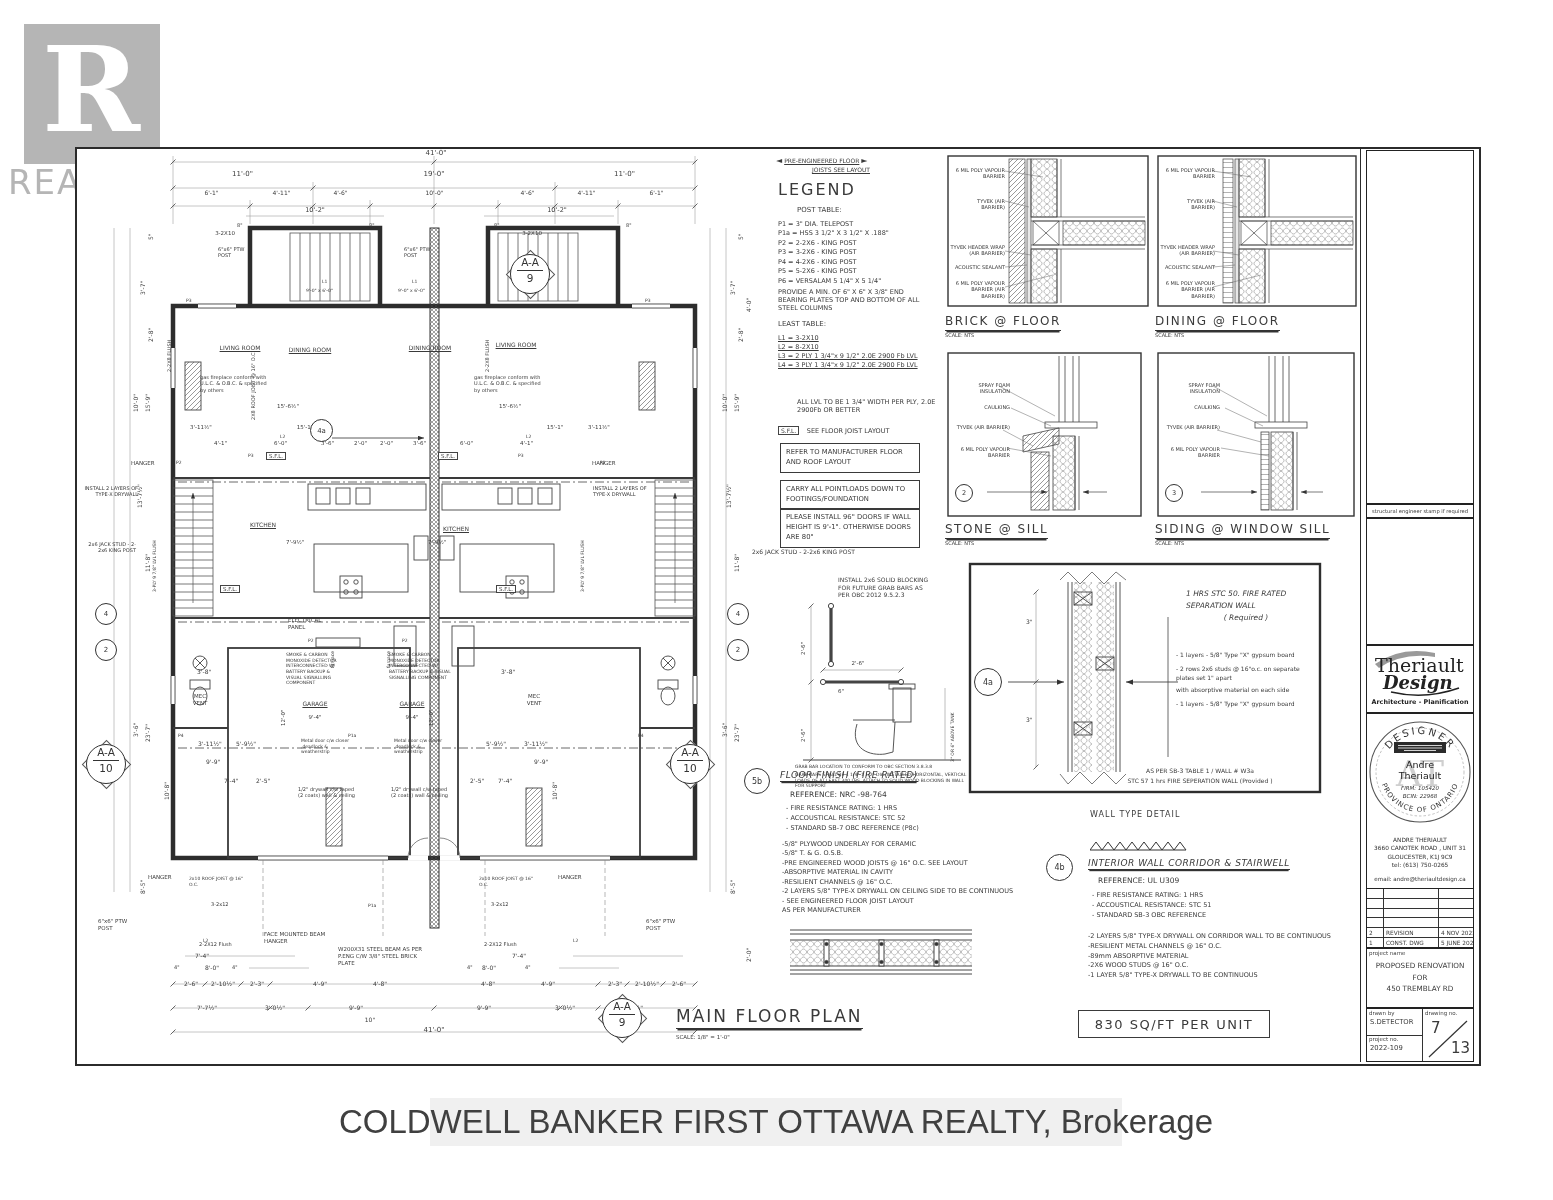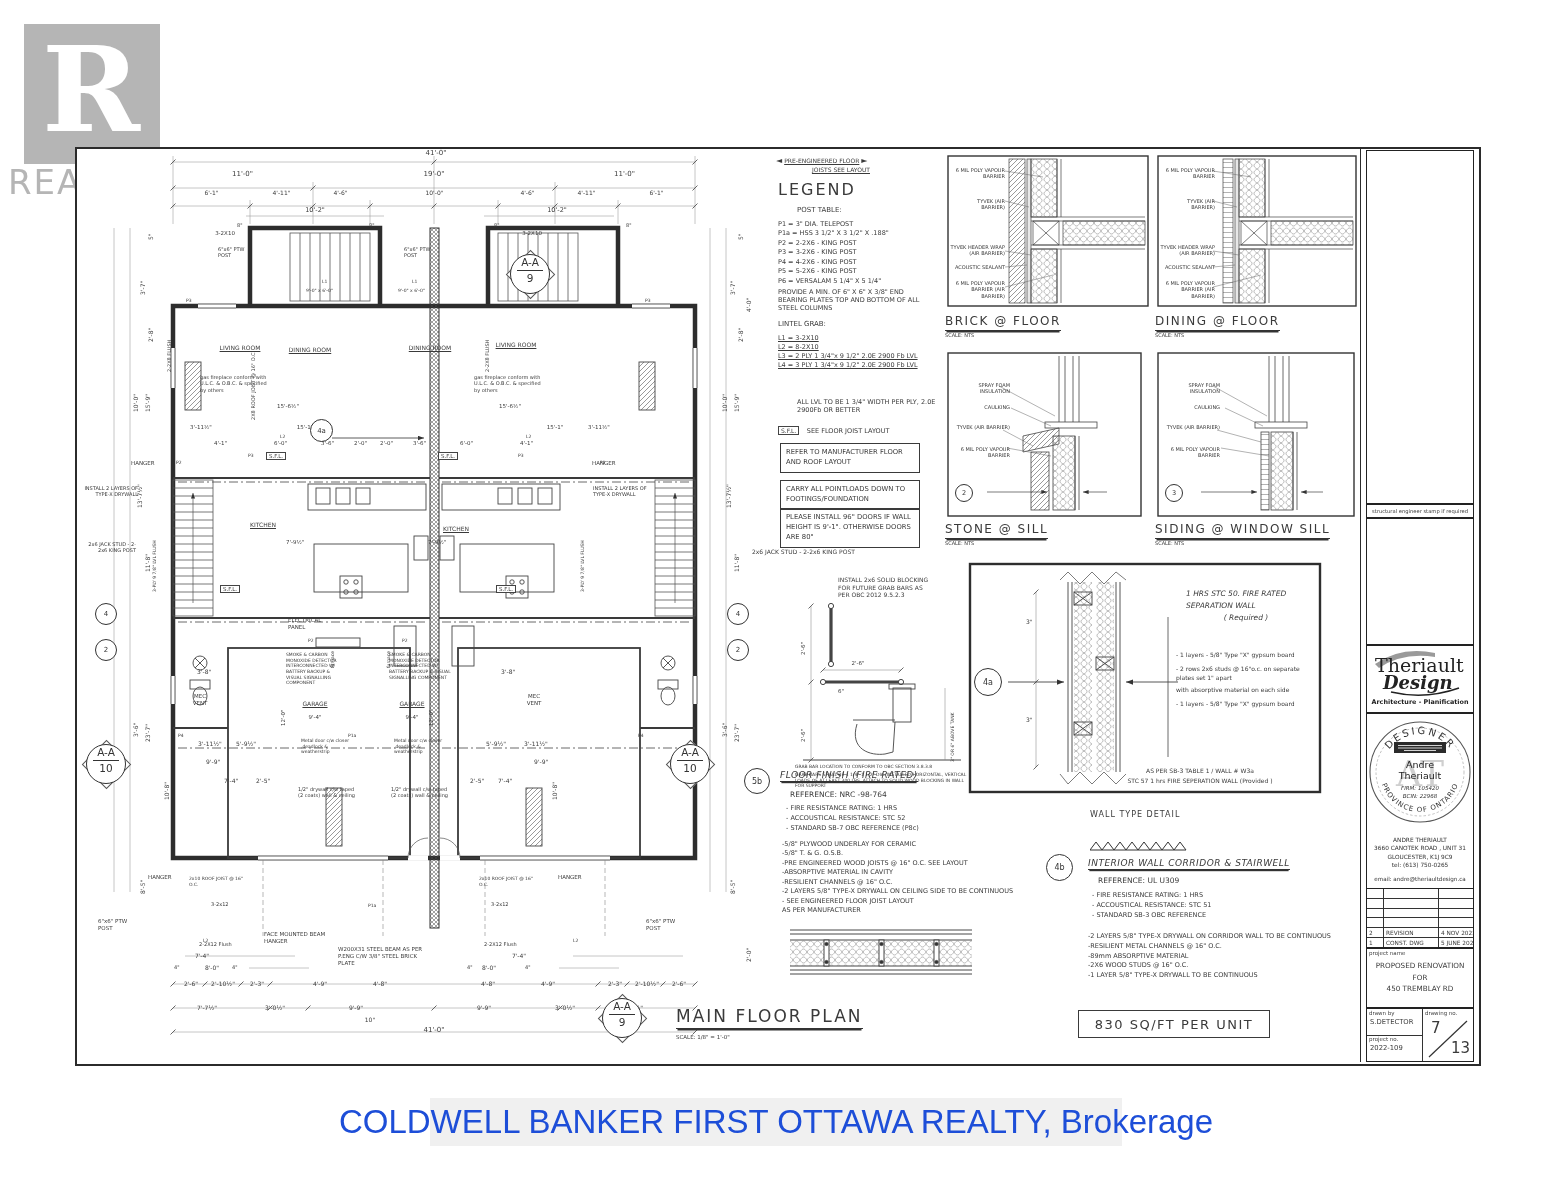--- a/index.html
+++ b/index.html
@@ -413,21 +413,21 @@
   <div class="lb t6" style="left:778px;top:220px;line-height:1.45;">
     <div>P1 = 3" DIA. TELEPOST</div>
     <div>P1a = HSS 3 1/2" X 3 1/2" X .188"</div>
     <div>P2 = 2-2X6 - KING POST</div>
     <div>P3 = 3-2X6 - KING POST</div>
     <div>P4 = 4-2X6 - KING POST</div>
     <div>P5 = 5-2X6 - KING POST</div>
     <div>P6 = VERSALAM 5 1/4" X 5 1/4"</div>
   </div>
   <div class="lb t6 w" style="left:778px;top:288px;width:150px;">PROVIDE A MIN. OF 6" X 6" X 3/8" END BEARING PLATES TOP AND BOTTOM OF ALL STEEL COLUMNS</div>
-  <div class="lb t65" style="left:778px;top:320px;">LINTEL GRAB:</div>
+  <div class="lb t65" style="left:778px;top:320px;">LEAST TABLE:</div>
   <div class="lb t6 w" style="left:778px;top:334px;width:152px;line-height:1.4;text-decoration:underline;">
     <div>L1 = 3-2X10</div>
     <div>L2 = 8-2X10</div>
     <div>L3 = 2 PLY 1 3/4"x 9 1/2" 2.0E 2900 Fb LVL</div>
     <div>L4 = 3 PLY 1 3/4"x 9 1/2" 2.0E 2900 Fb LVL</div>
   </div>
   <div class="lb t6 w" style="left:797px;top:398px;width:152px;">ALL LVL TO BE 1 3/4" WIDTH PER PLY, 2.0E 2900Fb OR BETTER</div>
   <div class="lb" style="left:778px;top:426px;">
     <span class="sfl" style="font-size:6px;border-width:1.2px;">S.F.L.</span>
     <span class="t6" style="margin-left:5px;">SEE FLOOR JOIST LAYOUT</span>
@@ -752,16 +752,16 @@
       <div class="tbl">drawing no.</div>
       <svg width="50" height="40" viewBox="0 0 50 40" class="a" style="left:0;top:10px;">
         <path d="M44 2 L6 38" stroke="#333" stroke-width="1.2"></path>
       </svg>
       <div class="a" style="left:8px;top:10px;font-size:15px;">7</div>
       <div class="a" style="left:28px;top:30px;font-size:15px;">13</div>
     </div>
   </div>
 
   <div class="a" style="left:430px;top:1098px;width:692px;height:48px;background:#f0f0f0;display:flex;align-items:center;justify-content:center;">
-    <span style="font-family:'Liberation Sans',sans-serif;font-size:33px;color:#1d4ed8;white-space:nowrap;">COLDWELL BANKER FIRST OTTAWA REALTY, Brokerage</span>
+    <span style="font-family:'Liberation Sans',sans-serif;font-size:33px;color:#404040;white-space:nowrap;">COLDWELL BANKER FIRST OTTAWA REALTY, Brokerage</span>
   </div>
 
 </div>
 
 </body></html>

